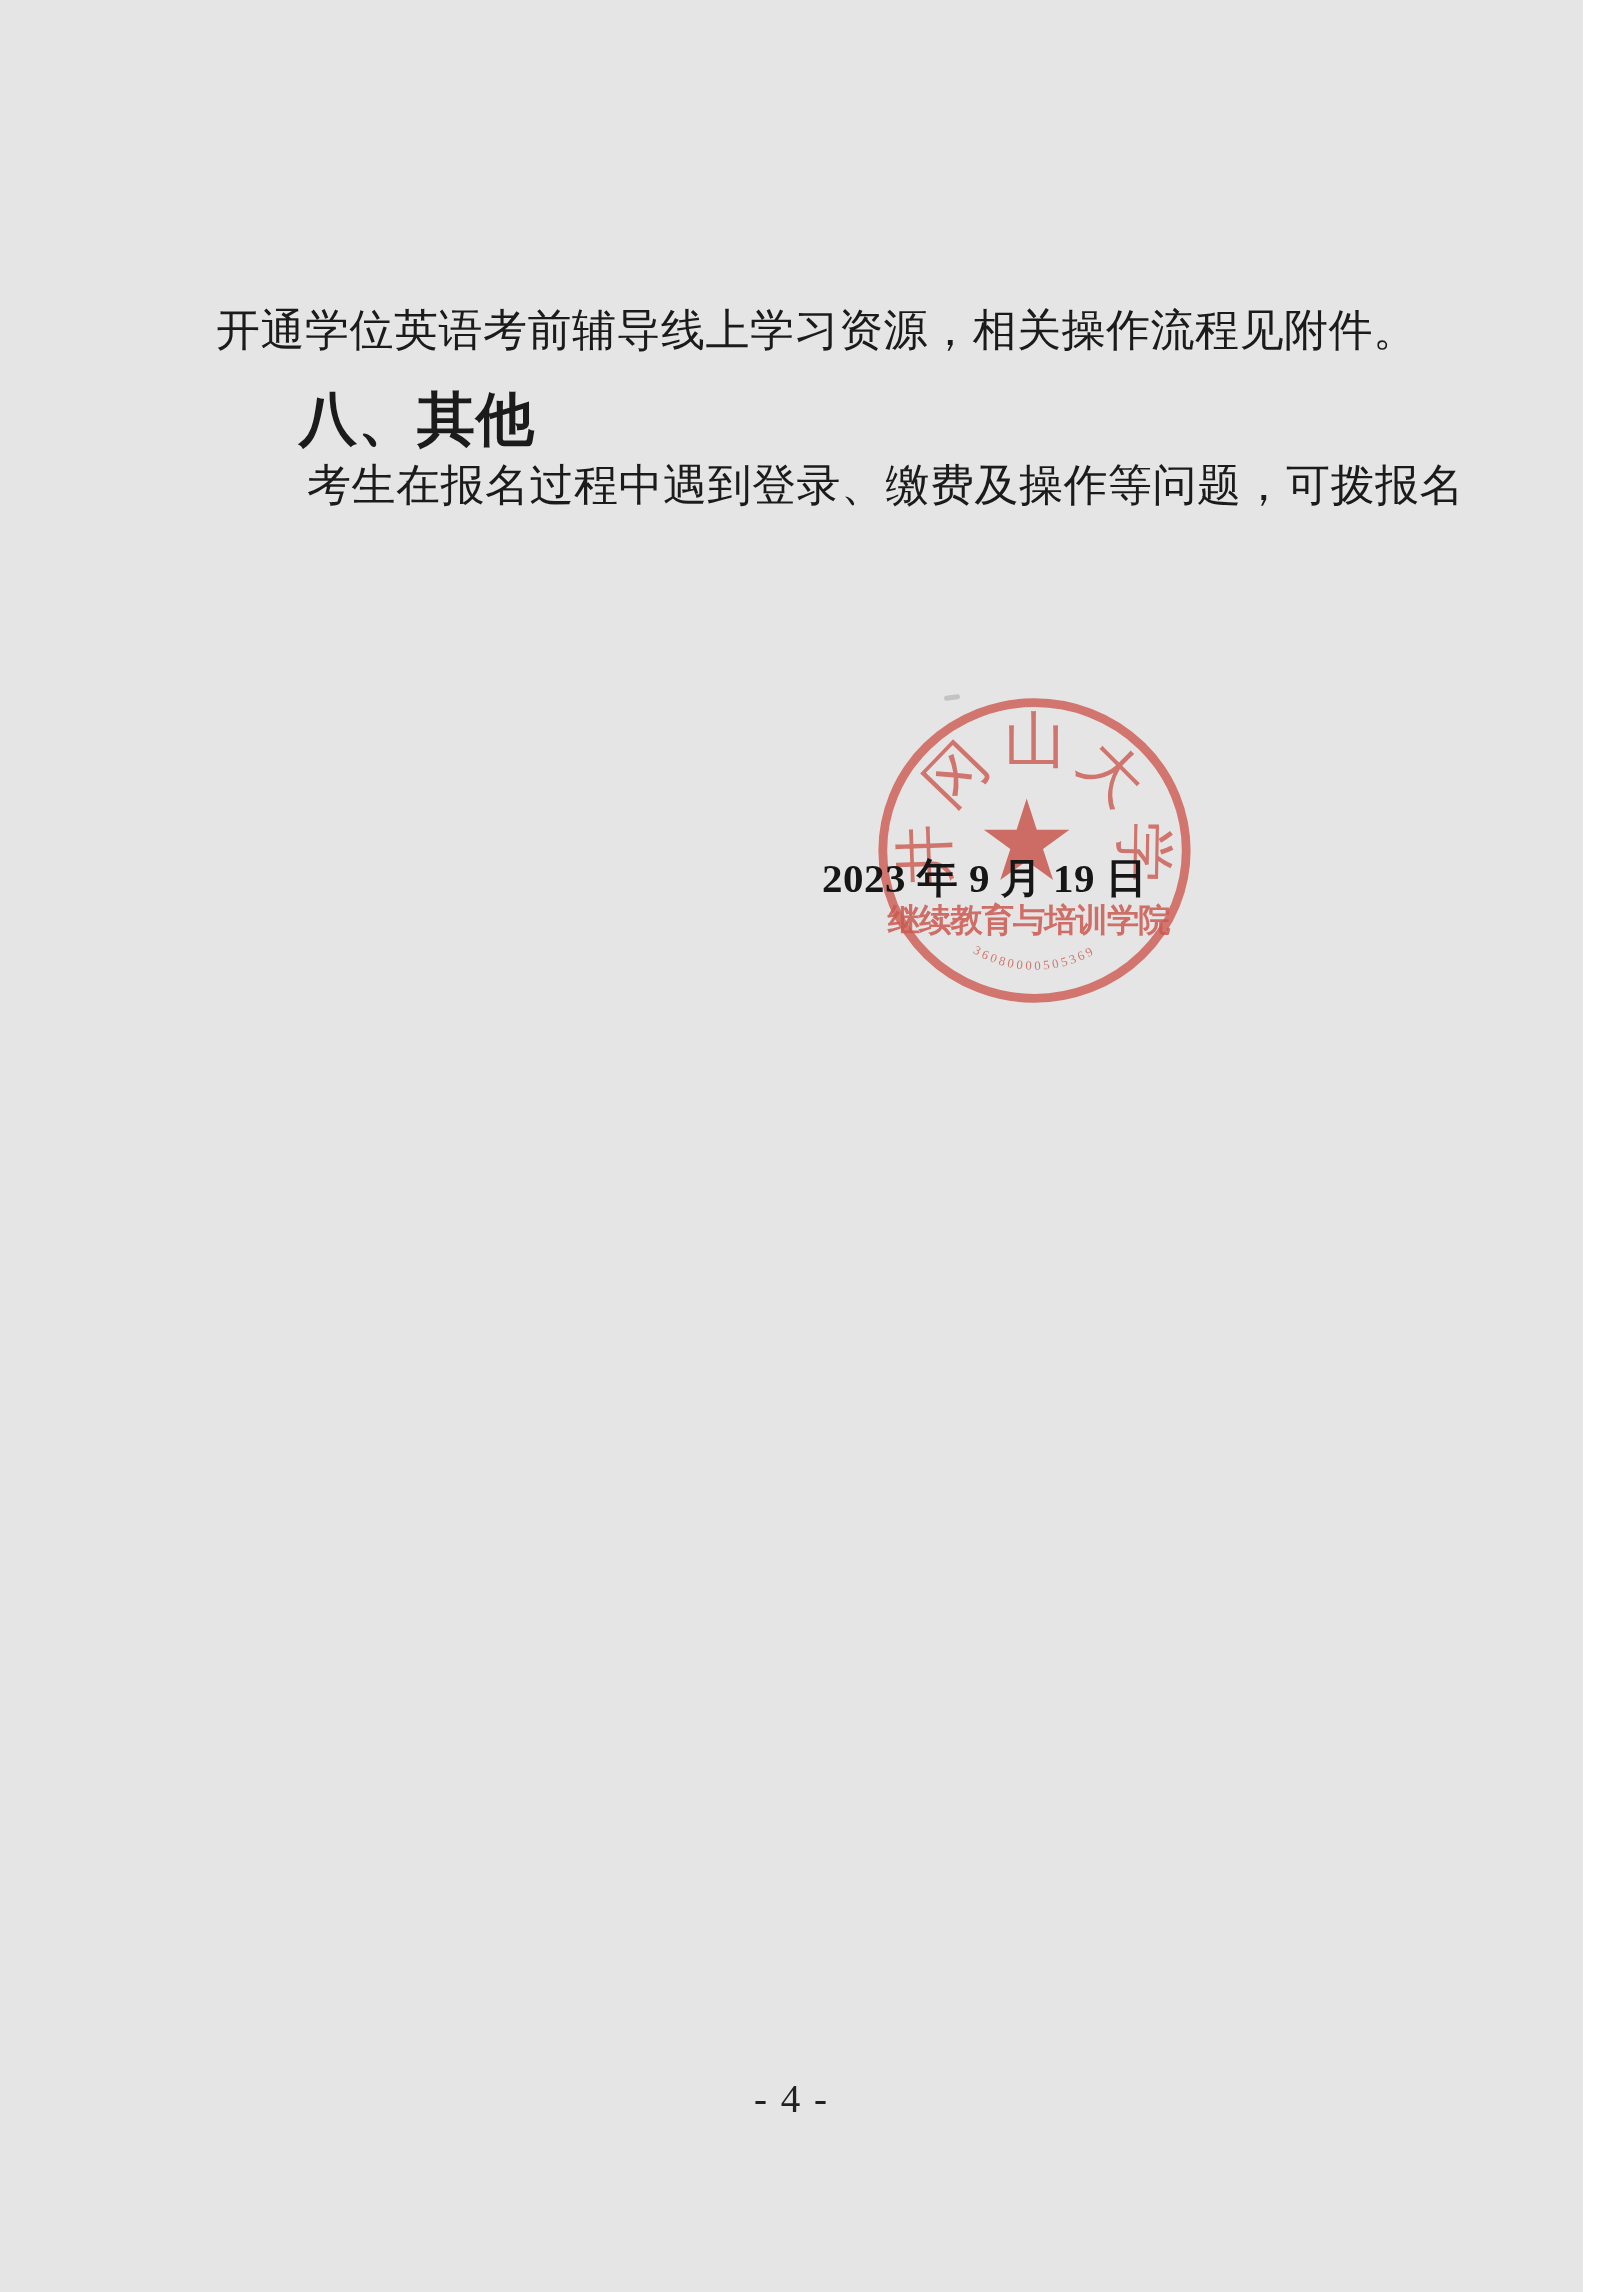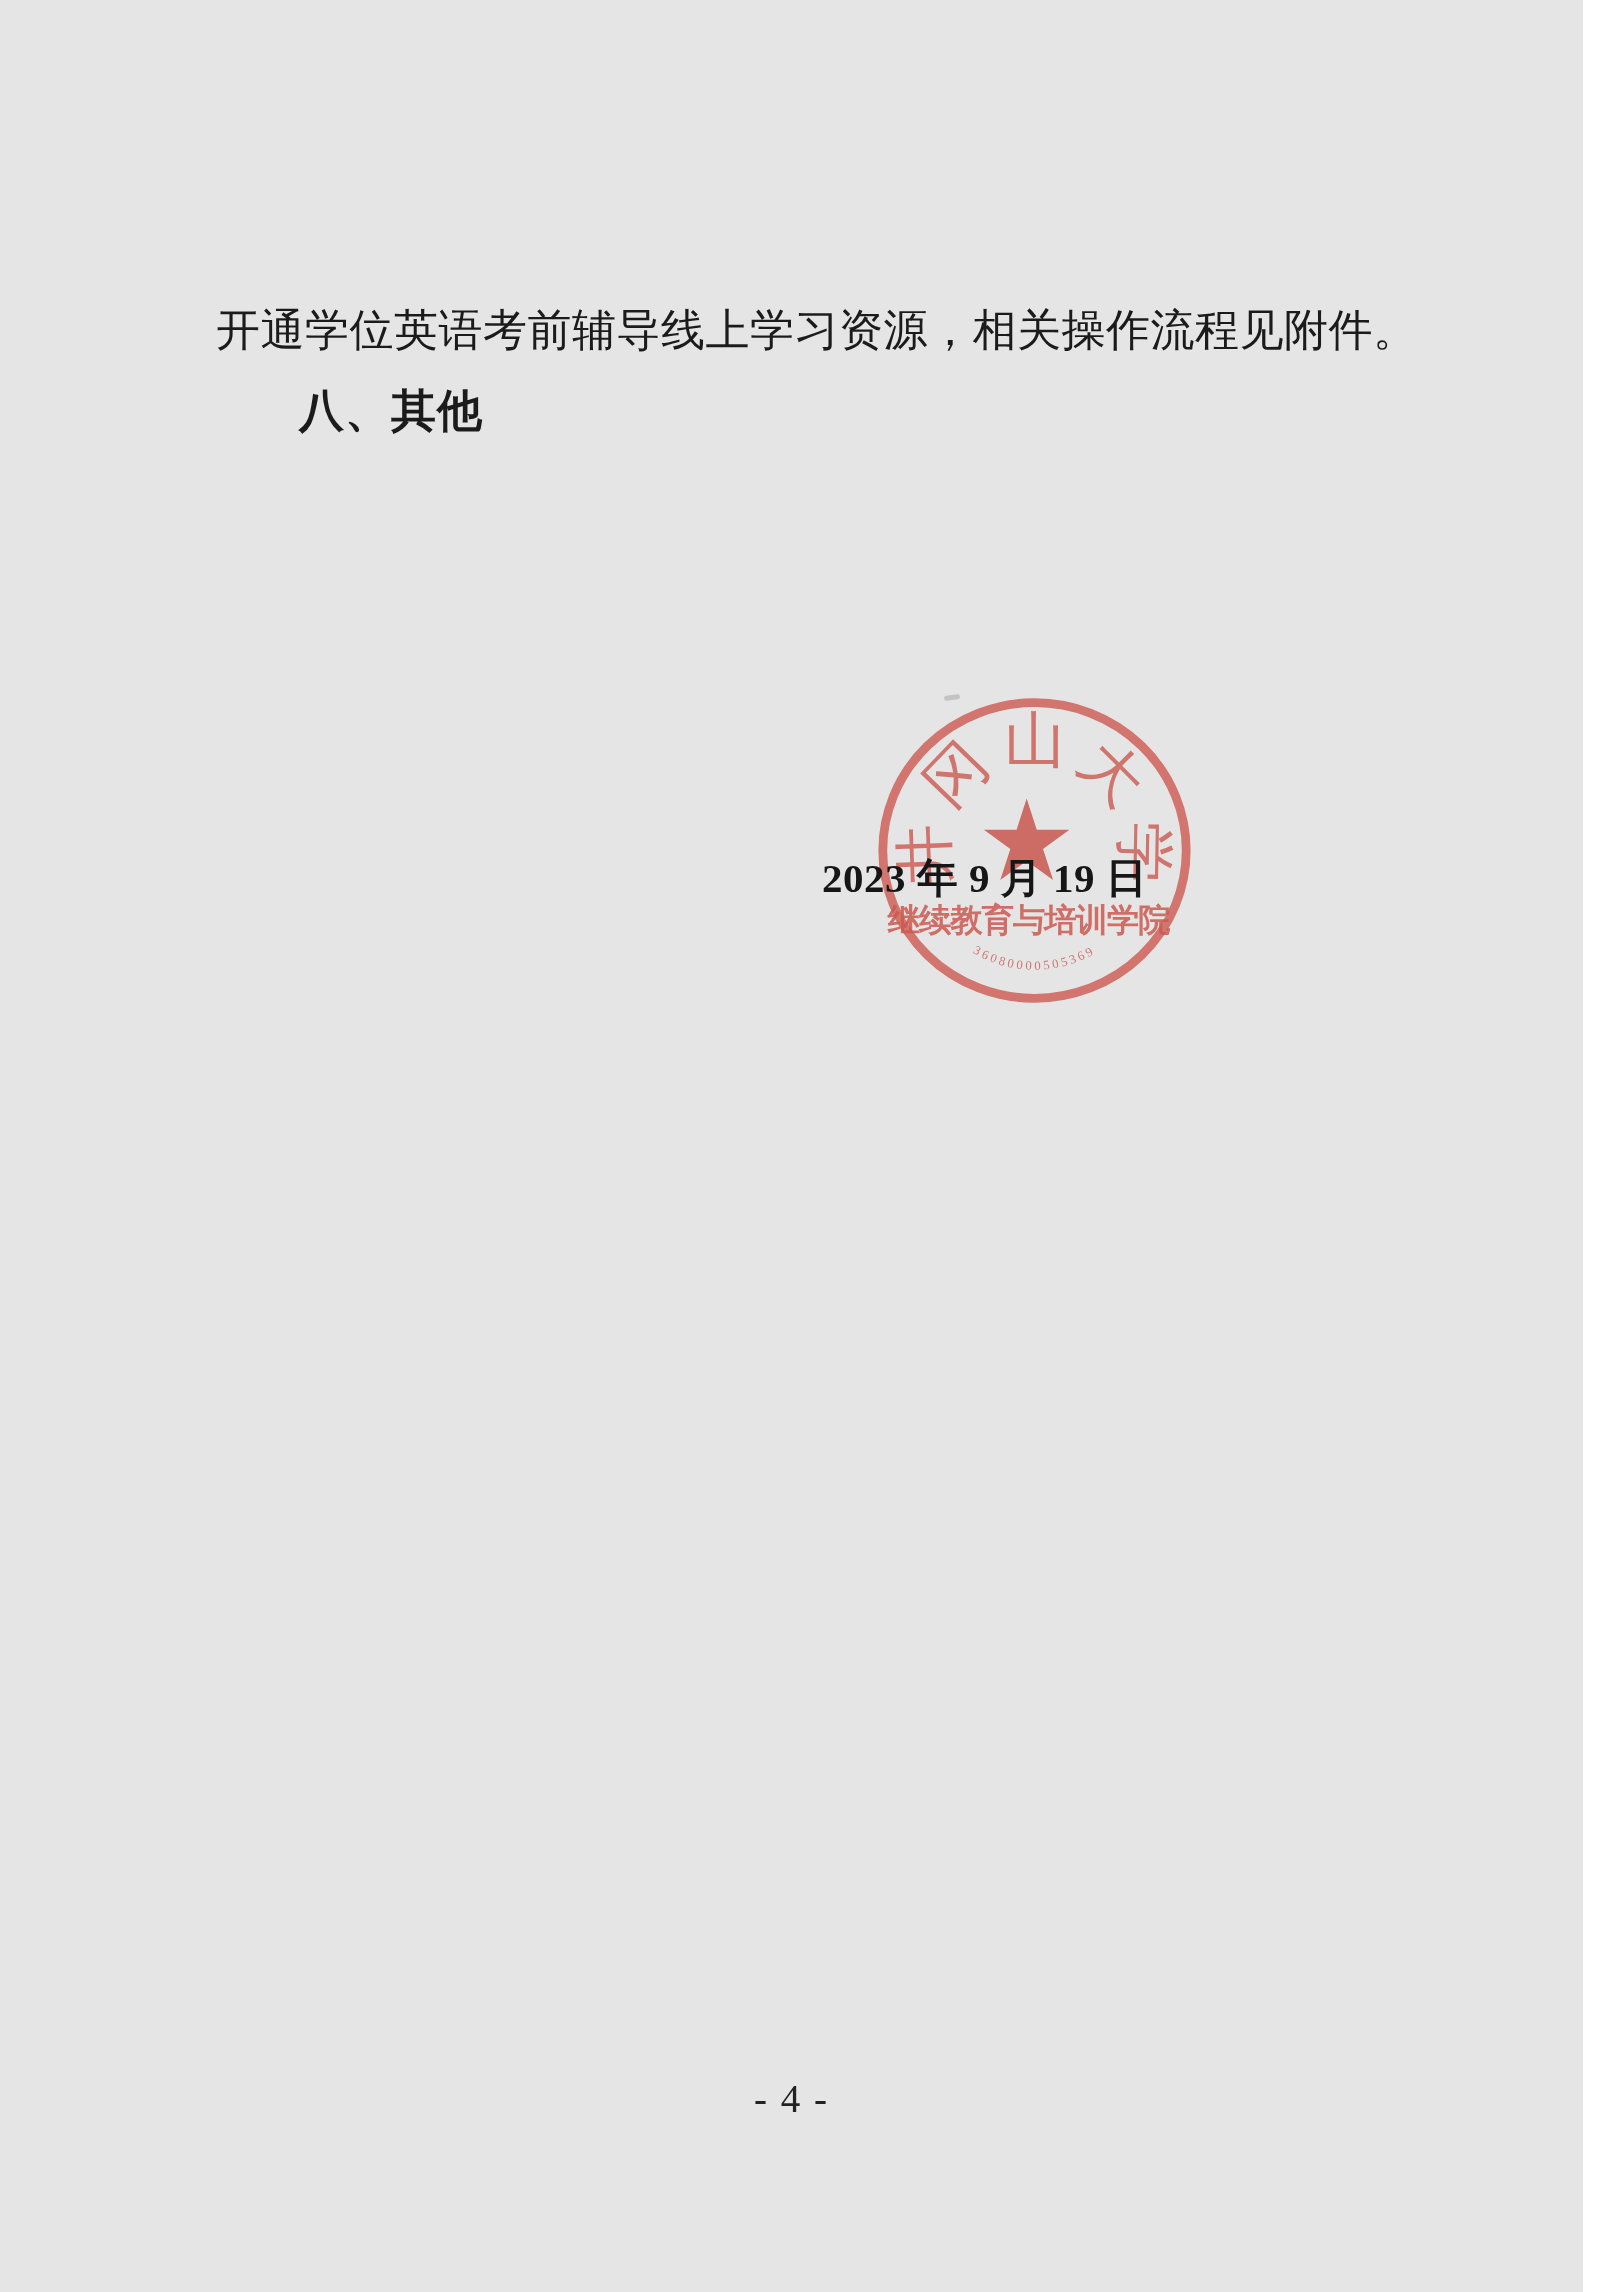--- a/index.html
+++ b/index.html
@@ -13,23 +13,23 @@
   }
   .txtline{
     position:absolute;
     font-size:44px;
     line-height:1.15;
     white-space:nowrap;
     letter-spacing:0.5px;
     color:#1b1b1b;
   }
   .heading{
-    font-family:Liberation Serif, serif;
+    font-family:Liberation Sans, sans-serif;
     font-weight:bold;
-    font-size:45px;
+    font-size:58px;
     letter-spacing:1px;
   }
   .sigline{
     position:absolute;
     font-size:41px;
     line-height:1.1;
     white-space:nowrap;
     letter-spacing:0.5px;
     color:#161616;
     z-index:3;
@@ -67,20 +67,21 @@
 </style>
 </head>
 <body>
 
 <div class="page">
 
   <div class="txtline" style="left:216px;top:306px;">开通学位英语考前辅导线上学习资源，相关操作流程见附件。</div>
 
   <div class="txtline heading" style="left:299px;top:386px;">八、其他</div>
 
+  <div class="txtline" style="left:307px;top:461px;">考生在报名过程中遇到登录、缴费及操作等问题，可拨报名</div>
 
 
   <div class="smudge"></div>
 
   <svg class="stamp" viewBox="0 0 340 330">
 
     <ellipse cx="170" cy="165" rx="155" ry="151" fill="none" stroke-width="9" opacity="0.85" stroke="#cd564c"></ellipse>
 
     <polygon points="162,112 172.3,143.8 205.7,143.8 178.7,163.4 189.0,195.2 162,175.6 135.0,195.2 145.3,163.4 118.3,143.8 151.7,143.8" opacity="0.82" fill="#c5463a"></polygon>
 

